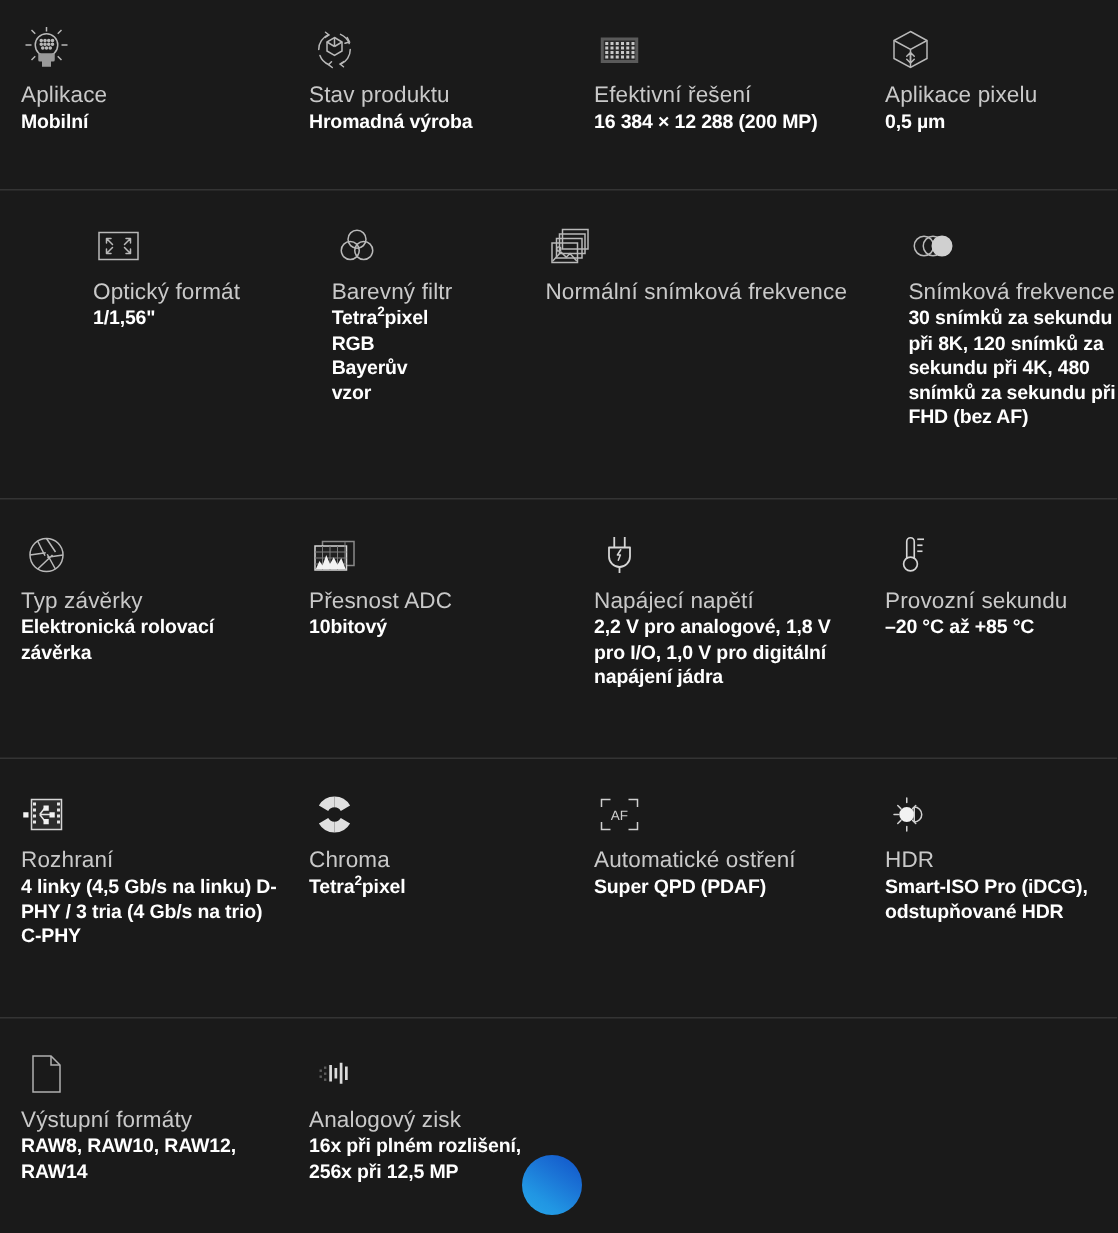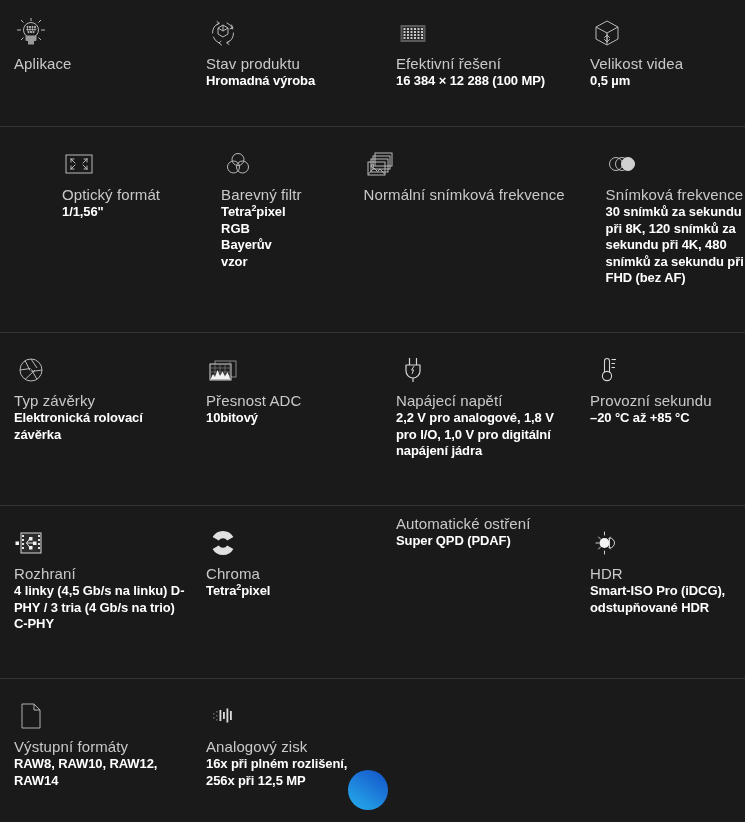--- a/index.html
+++ b/index.html
@@ -115,20 +115,21 @@
               <circle cx="16" cy="13.5" r="0.7"></circle>
               <circle cx="18.5" cy="13.5" r="0.7"></circle>
               <circle cx="21" cy="13.5" r="0.7"></circle>
             <circle cx="14.5" cy="16" r="0.7"></circle>
               <circle cx="17" cy="16" r="0.7"></circle>
               <circle cx="19.5" cy="16" r="0.7"></circle>
           </g>
         </svg>
       </div>
       <div class="spec-label">Aplikace</div>
+      <div class="spec-value">Mobilní</div>
     </div>
 
     <div class="spec-cell col-2 r1">
       <div class="icon-box">
         <svg width="34" height="34" viewBox="0 0 34 34" fill="none" stroke="#b9b9b9" stroke-width="1">
           <path d="M17 9 L22 12 L22 18 L17 21 L12 18 L12 12 Z"></path>
           <path d="M17 9 L17 15 M17 15 L22 12 M17 15 L12 12"></path>
           <path d="M6.5 17 A10.5 10.5 0 0 1 13 7.2" stroke-linecap="round"></path>
           <path d="M27.5 17 A10.5 10.5 0 0 1 21 26.8" stroke-linecap="round"></path>
           <path d="M13 27 A10.5 10.5 0 0 1 7.3 21" stroke-linecap="round"></path>
@@ -170,32 +171,32 @@
             <rect x="7.5" y="21" width="2" height="2"></rect>
               <rect x="11" y="21" width="2" height="2"></rect>
               <rect x="14.5" y="21" width="2" height="2"></rect>
               <rect x="18" y="21" width="2" height="2"></rect>
               <rect x="21.5" y="21" width="2" height="2"></rect>
               <rect x="25" y="21" width="2" height="2"></rect>
           </g>
         </svg>
       </div>
       <div class="spec-label">Efektivní řešení</div>
-      <div class="spec-value">16 384 × 12 288 (100 MP)</div>
+      <div class="spec-value">16 384 × 12 288 (200 MP)</div>
     </div>
 
     <div class="spec-cell col-4 r1">
       <div class="icon-box">
         <svg width="34" height="34" viewBox="0 0 34 34" fill="none" stroke="#b9b9b9" stroke-width="1">
           <path d="M17 5 L28 11 L28 23 L17 29 L6 23 L6 11 Z"></path>
           <path d="M6 11 L17 17 L28 11 M17 17 L17 29"></path>
           <path d="M17 19 L17 26 M14.5 23.5 L17 26 L19.5 23.5 M17 19 L14.5 21.5 M17 19 L19.5 21.5" stroke-linecap="round"></path>
         </svg>
       </div>
-      <div class="spec-label">Velikost videa</div>
+      <div class="spec-label">Aplikace pixelu</div>
       <div class="spec-value">0,5 µm</div>
     </div>
   </div>
 
   <div class="spec-row">
     <div class="spec-cell col-1 r2">
       <div class="icon-box">
         <svg width="34" height="34" viewBox="0 0 34 34" fill="none" stroke="#b9b9b9" stroke-width="1">
           <rect x="4" y="8" width="26" height="18"></rect>
           <path d="M9 12 L9 15 M9 12 L12 12 M9 12 L13 16" stroke-linecap="round"></path>
@@ -344,20 +345,29 @@
             <path d="M6.6 23 A12 12 0 0 0 17 29 L17 21.8 A4.8 4.8 0 0 1 12.8 19.4 Z"></path>
             <path d="M6.6 11 A12 12 0 0 1 17 5 L17 12.2 A4.8 4.8 0 0 0 12.8 14.6 Z"></path>
           </g>
         </svg>
       </div>
       <div class="spec-label">Chroma</div>
       <div class="spec-value"><span>Tetra</span><span class="sup">2</span><span>pixel</span></div>
     </div>
 
     <div class="spec-cell col-3 r4">
+      <div class="icon-box">
+        <svg width="34" height="34" viewBox="0 0 34 34" fill="none" stroke="#cfcfcf" stroke-width="1">
+          <path d="M5 12 L5 7 L11 7"></path>
+          <path d="M23 7 L29 7 L29 12"></path>
+          <path d="M5 22 L5 27 L11 27"></path>
+          <path d="M29 22 L29 27 L23 27"></path>
+          <text x="17" y="20.5" font-family="Liberation Sans, sans-serif" font-size="9" fill="#cfcfcf" stroke="none" text-anchor="middle">AF</text>
+        </svg>
+      </div>
       <div class="spec-label">Automatické ostření</div>
       <div class="spec-value">Super QPD (PDAF)</div>
     </div>
 
     <div class="spec-cell col-4 r4">
       <div class="icon-box">
         <svg width="34" height="34" viewBox="0 0 34 34" fill="none">
           <circle cx="14.5" cy="17" r="5" fill="#f2f2f2"></circle>
           <path d="M19.5 12 A5 5 0 0 1 19.5 22" fill="none" stroke="#d0d0d0" stroke-width="1"></path>
           <path d="M19.5 12 L19.5 22" stroke="#d0d0d0" stroke-width="1"></path>

